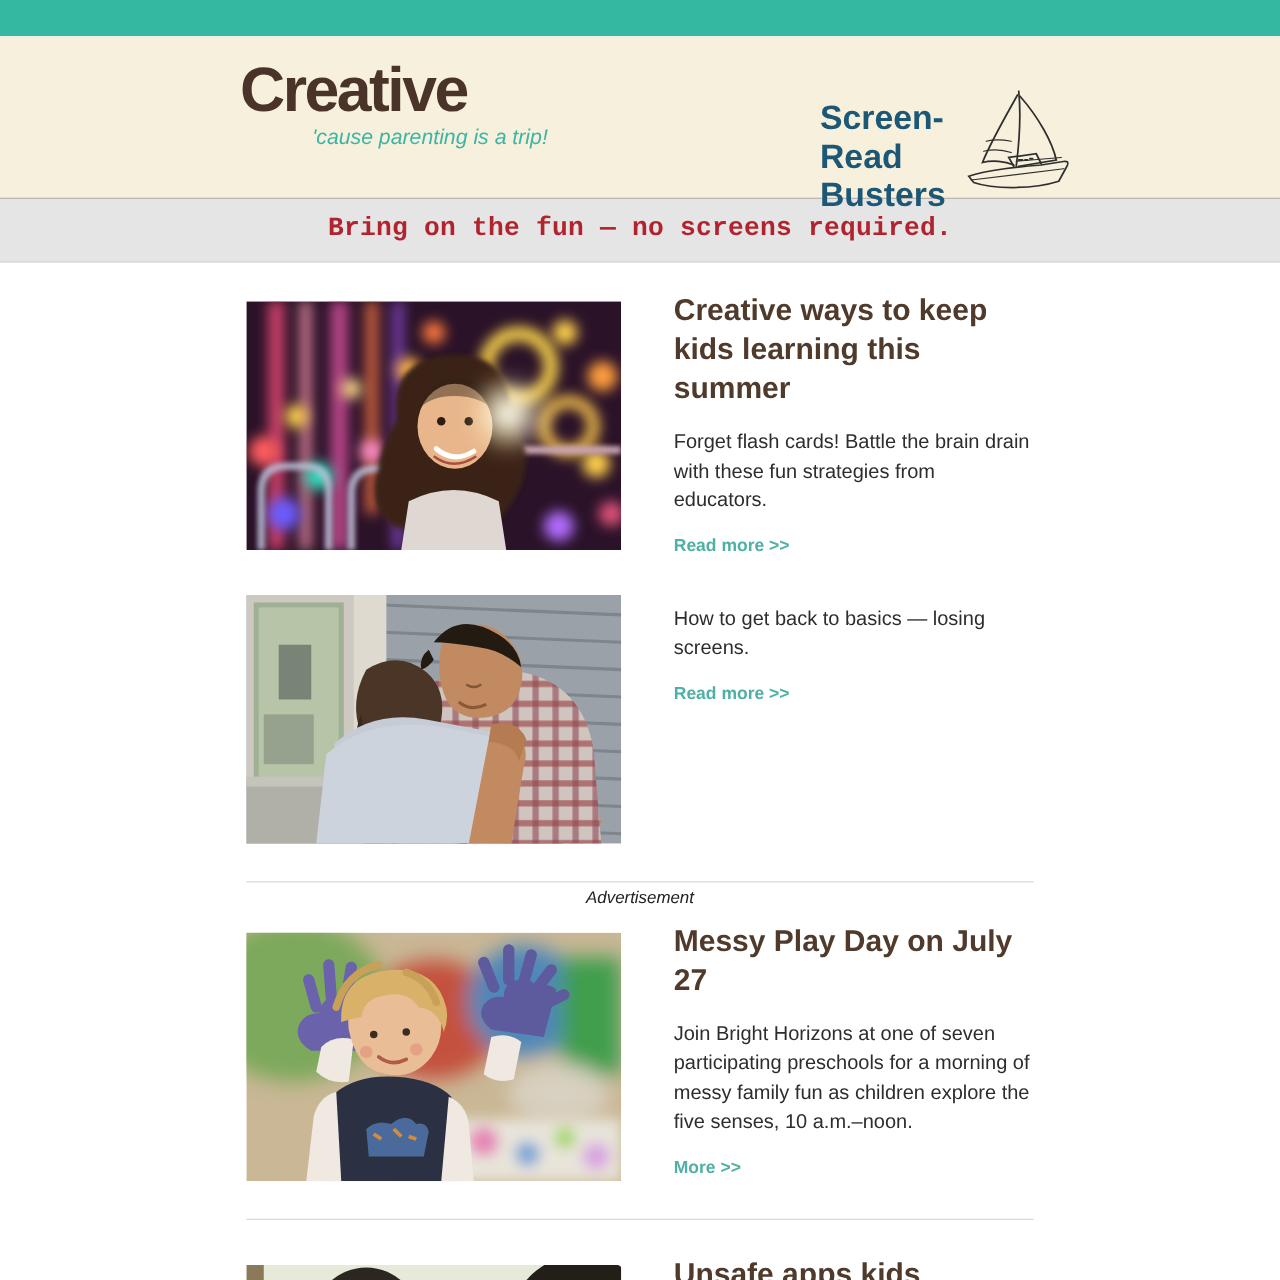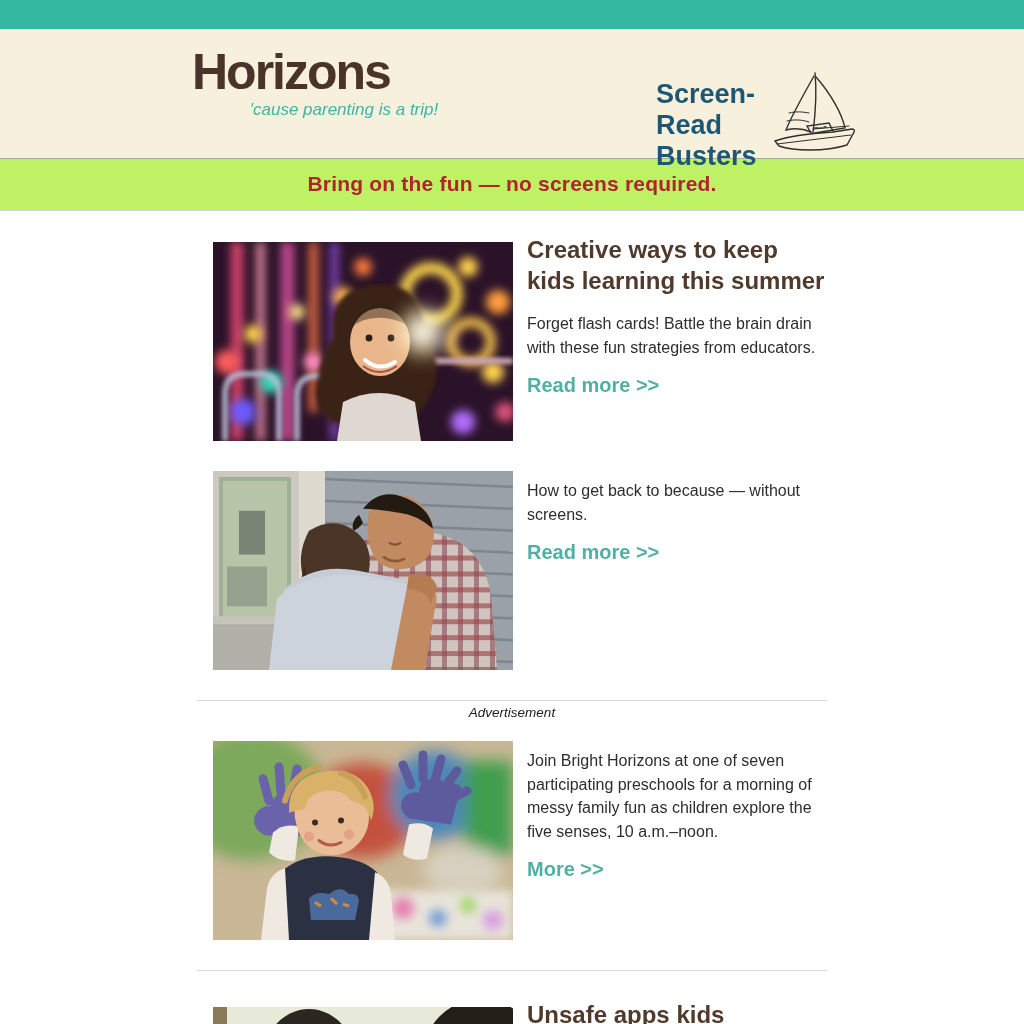--- a/index.html
+++ b/index.html
@@ -23,58 +23,59 @@
     font-style:italic; font-size:17px; color:#3cb5a4;
     text-align:center; padding-left:34px; margin-top:0px;
   }
 
   .edition-block { position:absolute; left:628px; top:50px; display:flex; gap:6px;margin-left:28px; }
   .edition-title { font-size:27px; line-height:31px; font-weight:bold; color:#1d5776; }
   .edition-title span { display:block; }
   .sailboat { width:92px; height:96px; margin-top:-12px; }
 
   .banner {
-    background:#bef264; text-align:center;
+    background:#e5e5e5; text-align:center;
     border-top:1px solid #a9a99f; border-bottom:1px solid #d6d6d0;
     padding:13px 0 14px;
+    font-family:Liberation Mono, monospace;
   }
   .banner-text { font-size:21px; font-weight:bold; color:#b0232f; letter-spacing:0.2px; }
 
   .content { width:630px; margin:0 auto; padding-top:31px; }
 
-  .row { display:flex; gap:14px; margin-bottom:30px;justify-content:flex-end; }
+  .row { display:flex; gap:42px; margin-bottom:30px; }
   .thumb { width:300px; height:199px; flex:none; display:block; cursor:pointer; overflow:hidden; }
   .thumb svg { display:block; width:300px; height:199px; }
   .text-col { width:300px; margin-top:-8px; }
   .article-title {
     font-size:24px; line-height:31px; font-weight:bold; color:#4f3a2b;
     margin:0 0 8px; cursor:pointer;
   }
   .article-body { font-size:16px; line-height:23.5px; color:#2d2d2d; margin:16px 0 15px; }
   .more-link {
-    font-size:20px; font-weight:bold; color:#4fb0a3;
+    font-size:14px; font-weight:bold; color:#4fb0a3;
     text-decoration:none; cursor:pointer; display:inline-block;
   }
   .divider { border:none; border-top:1px solid #d9d9d9; margin:26px 0 0; }
   .ad-label {
     text-align:center; font-size:13.5px; font-style:italic; color:#222222;
     margin:4px 0 21px;
   }
   .row-last { margin-top:36px; margin-bottom:0; }
 </style>
 </head>
 <body>
 
 <div class="page">
 
   <div class="topbar"></div>
 
   <header class="header">
     <div class="logo-block">
-      <div class="logo-text">Horizons</div>
+      <div class="logo-text">Creative</div>
       <div class="logo-tagline">'cause parenting is a trip!</div>
     </div>
 
     <div class="edition-block">
       <div class="edition-title">
         <span>Screen-</span>
         <span>Read</span>
         <span>Busters</span>
       </div>
       <svg class="sailboat" viewBox="0 0 92 96" fill="none" stroke="#2f2f2f" stroke-width="1.4" stroke-linecap="round">
@@ -213,21 +214,21 @@
             <path d="M96,60 q26,-16 48,2 q16,14 12,38 q-4,24 -28,28 q-26,4 -36,-16 q-10,-26 4,-52 z" fill="#4a3526"></path>
             <path d="M92,96 q2,22 18,30 q-14,4 -20,-6 q-4,-12 2,-24 z" fill="#3a2a1e"></path>
             <path d="M70,120 q30,-28 74,-20 l52,10 q14,4 10,16 q-4,12 -18,8 l-56,-8 q-36,2 -50,22 z" fill="#c6ccd6"></path>
             <path d="M64,128 q34,-30 92,-22 l40,8 l8,86 l-148,0 z" fill="#cdd3dd"></path>
             <path d="M196,106 q18,-2 24,10 q6,10 2,22 l-10,62 l-34,0 z" fill="#c28a60"></path>
             <path d="M196,104 q22,-4 28,12 l-6,18 q-2,-14 -24,-16 z" fill="#b57c52"></path>
           </g>
         </svg>
       </a>
       <div class="text-col">
-        <p class="article-body">How to get back to because — without screens.</p>
+        <p class="article-body">How to get back to basics — losing screens.</p>
         <a class="more-link">Read more &gt;&gt;</a>
       </div>
     </article>
 
     <hr class="divider">
     <div class="ad-label">Advertisement</div>
 
     <article class="row">
       <a class="thumb">
         <svg viewBox="0 0 300 200" preserveAspectRatio="none">
@@ -263,20 +264,21 @@
             <circle cx="136" cy="94" r="5" fill="#e08a7a" opacity="0.55"></circle>
             <path d="M70,130 q18,-16 50,-14 q30,2 44,16 l8,68 l-112,0 z" fill="#2b3142"></path>
             <path d="M96,158 q8,-8 20,-4 q12,-10 20,0 q8,-2 10,6 l-4,20 l-44,0 z" fill="#4a6a9c"></path>
             <path d="M102,162 l6,4 M118,158 l6,6 M130,164 l6,2" stroke="#d88a3c" stroke-width="3"></path>
             <path d="M72,128 q-14,4 -18,20 l-6,52 l28,0 z" fill="#efe9e2"></path>
             <path d="M162,132 q14,6 16,22 l4,46 l-26,0 z" fill="#efe9e2"></path>
           </g>
         </svg>
       </a>
       <div class="text-col">
+        <h2 class="article-title">Messy Play Day on July 27</h2>
         <p class="article-body">Join Bright Horizons at one of seven participating preschools for a morning of messy family fun as children explore the five senses, 10 a.m.–noon.</p>
         <a class="more-link">More &gt;&gt;</a>
       </div>
     </article>
 
     <hr class="divider">
 
     <article class="row row-last">
       <a class="thumb">
         <svg viewBox="0 0 300 200" preserveAspectRatio="none">

